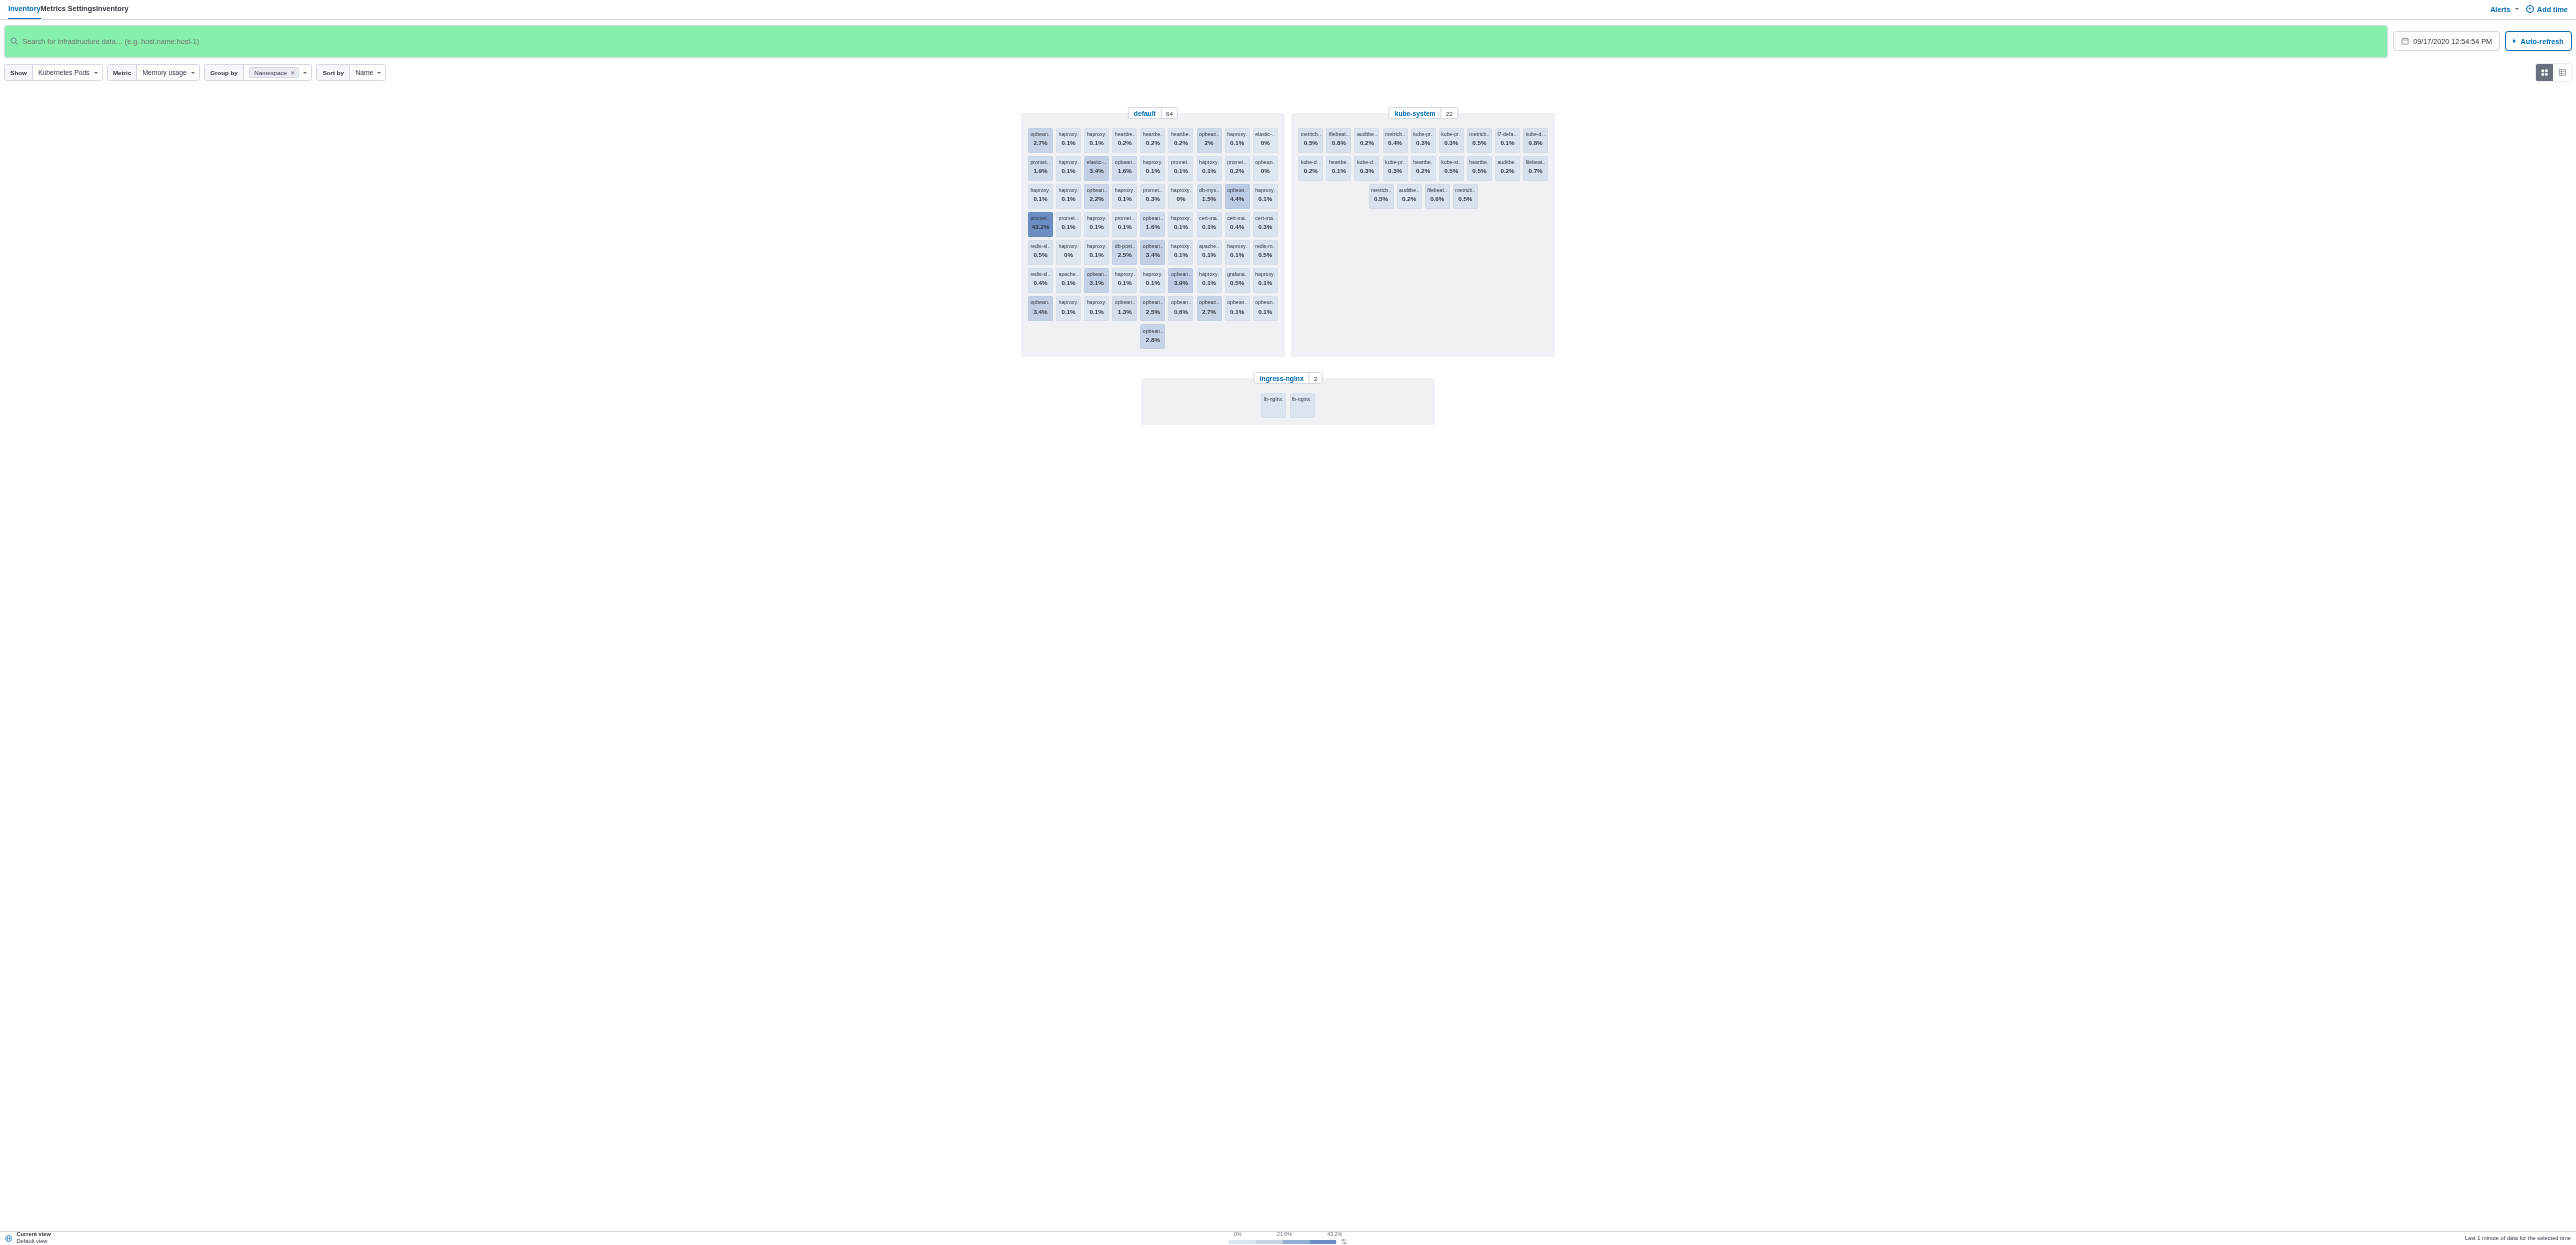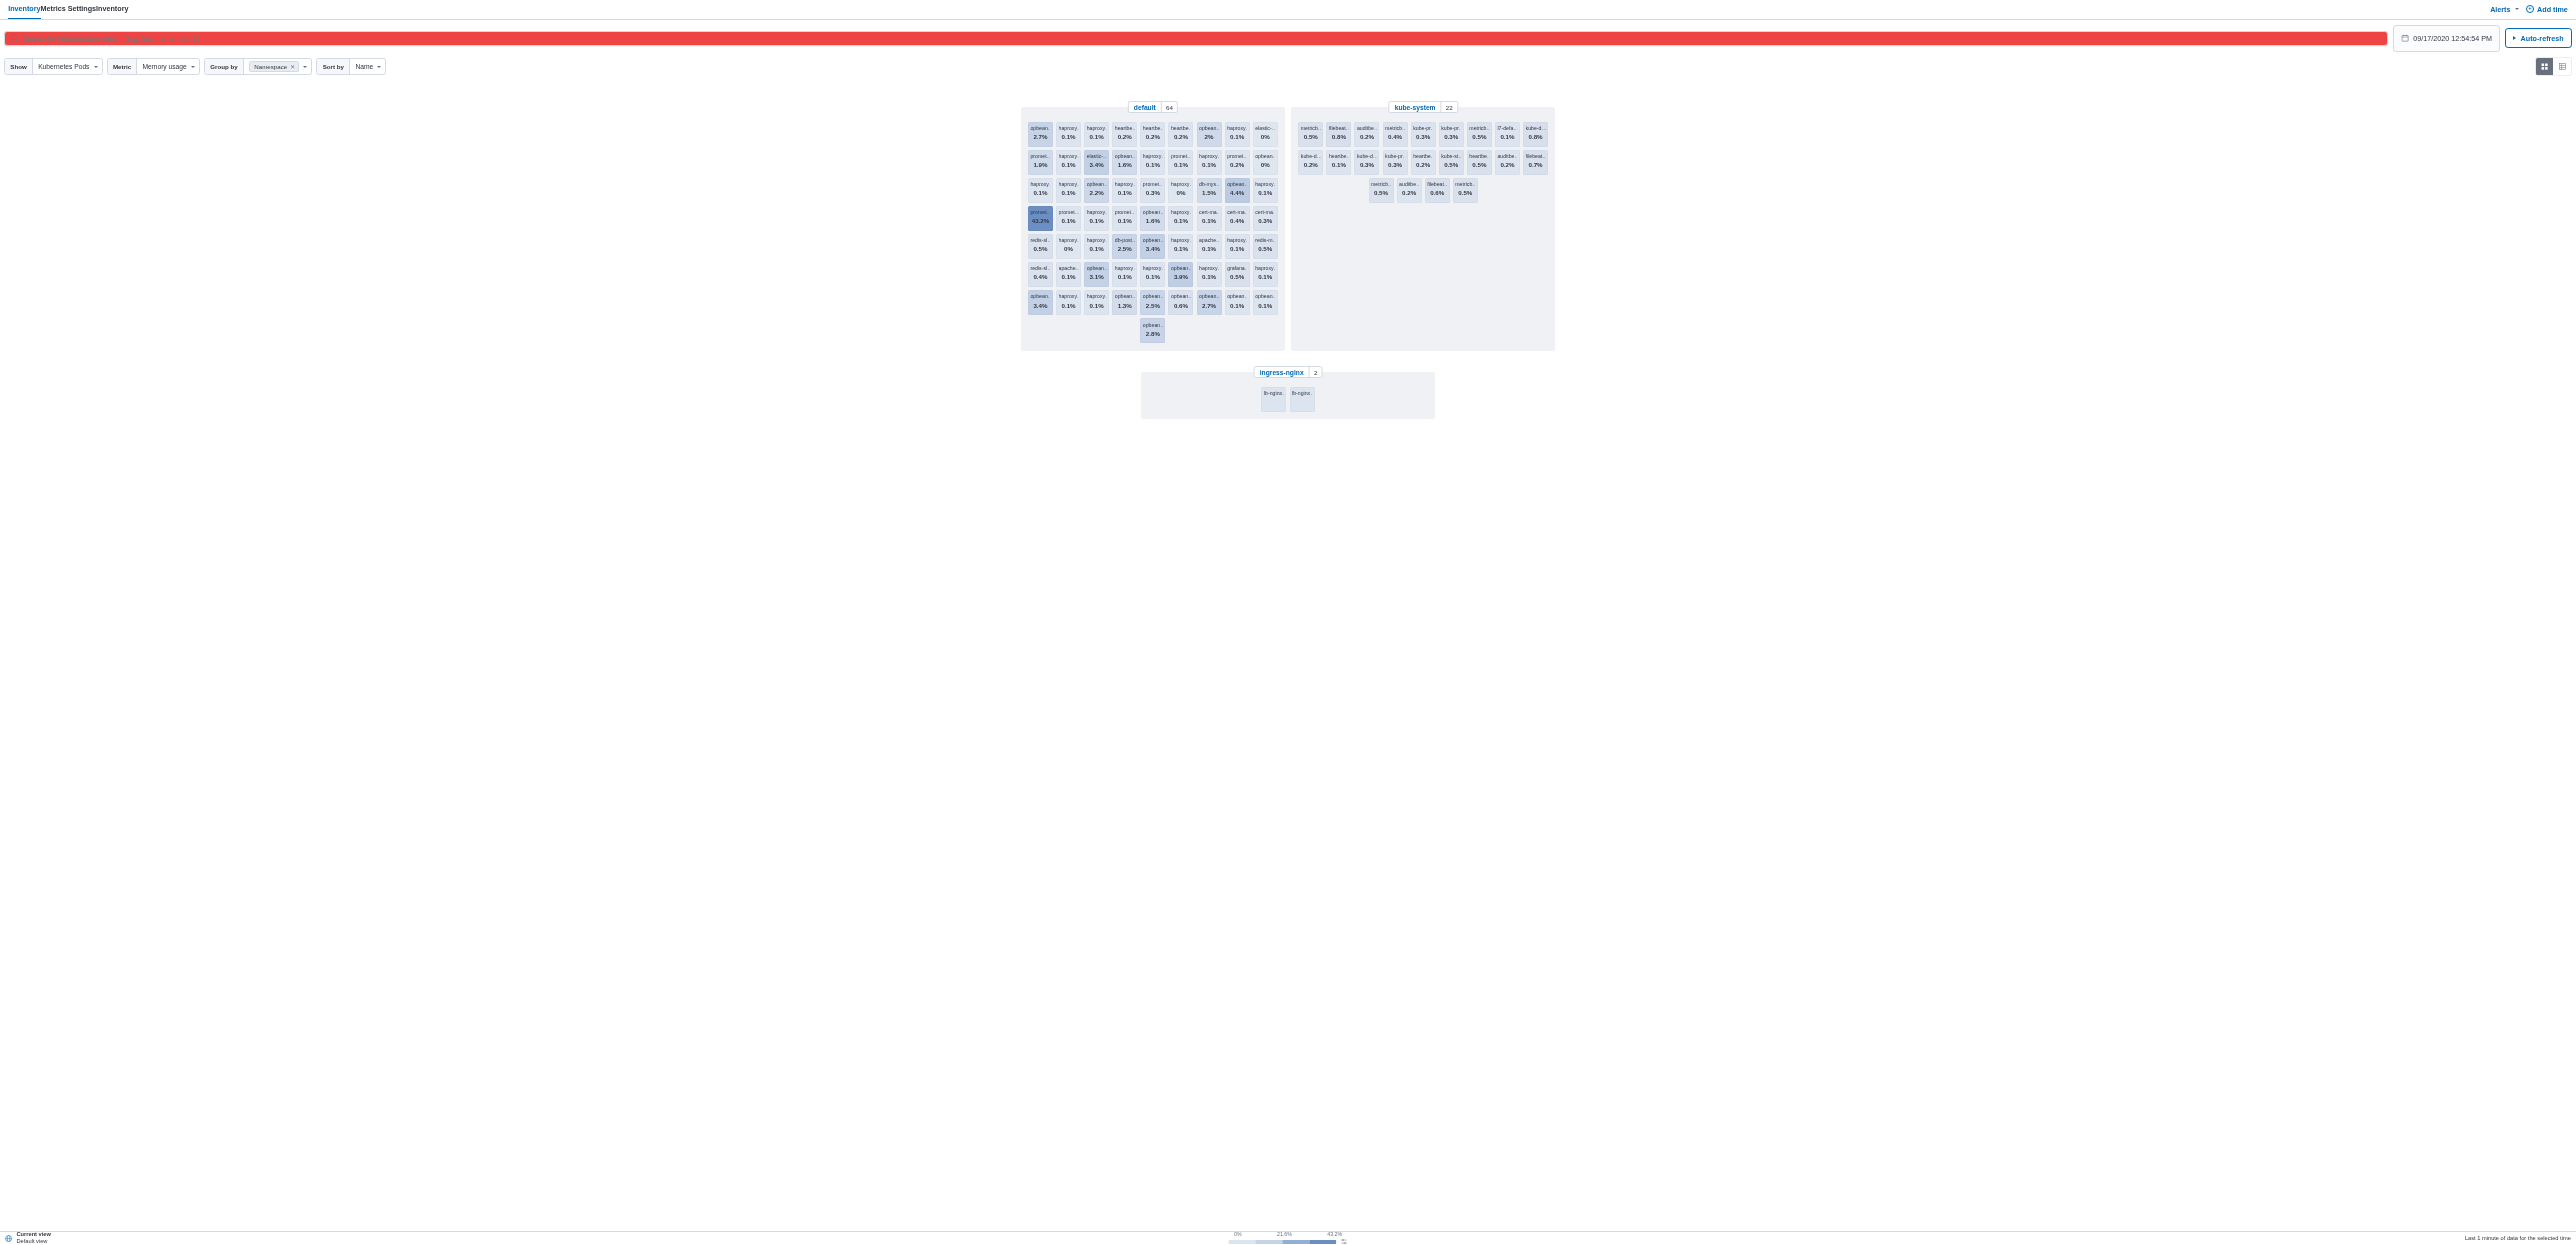--- a/index.html
+++ b/index.html
@@ -7,24 +7,24 @@
   .topbar { display: flex; align-items: center; height: 19.6px; padding: 0 8.2px; border-bottom: 0.5px solid #D3DAE6; }
   .tabs { display: flex; gap: 0; height: 100%; align-items: center; }
   .tab { font-weight: 600; color: #343741; cursor: pointer; height: 100%; display:flex; align-items:center; border-bottom: 1px solid transparent; }
   .tab.active { color: #006BB4; border-bottom: 1px solid #006BB4; }
   .topbar-right { margin-left: auto; display: flex; gap: 7.2px; align-items: center; }
   .alerts-btn { color: #006BB4; font-weight:600; display:flex; align-items:center; gap:3.1px; cursor:pointer;}
   .add-data { color:#006BB4; font-weight:600; display:flex; align-items:center; gap:3.1px; cursor:pointer;}
   .circle-plus { display:inline-flex; width:8.2px; height:8.2px; border:0.5px solid #006BB4; border-radius:50%; align-items:center; justify-content:center; font-size:5.7px; line-height:1; color:#006BB4;}
   
   .controls-row { display:flex; align-items:center; gap:5.2px; padding: 5.2px 4.1px; }
-  .search-wrap { flex:1; display:flex; align-items:center; border:0.5px solid #D3DAE6; border-radius:3.1px; height:15px; padding:0 5.2px; background:#ef4444; box-shadow: 0 1px 1px -0.5px rgba(0,0,0,0.05), inset 0 0 0 0.5px rgba(0,0,0,0);}
+  .search-wrap { flex:1; display:flex; align-items:center; border:0.5px solid #D3DAE6; border-radius:3.1px; height:33px; padding:0 5.2px; background:#86efac; box-shadow: 0 1px 1px -0.5px rgba(0,0,0,0.05), inset 0 0 0 0.5px rgba(0,0,0,0);}
   .search-wrap svg { flex-shrink:0; }
   .search-input { border:none; outline:none; flex:1; margin-left:4.1px; font-size:7.2px; background:transparent; color:#343741;}
-  .date-btn { display:flex; align-items:center; gap:4.1px; border:0.5px solid #D3DAE6; height:27px; padding:0 7.2px; border-radius:3.1px; background:#fbfcfd; font-weight:500; color:#343741; cursor:pointer;}
+  .date-btn { display:flex; align-items:center; gap:4.1px; border:0.5px solid #D3DAE6; height:20px; padding:0 7.2px; border-radius:3.1px; background:#fbfcfd; font-weight:500; color:#343741; cursor:pointer;}
   .autorefresh-btn { display:flex; align-items:center; gap:4.1px; border:0.5px solid #006BB4; color:#006BB4; height:19.6px; padding:0 7.2px; border-radius:3.1px; background:#fff; font-weight:600; cursor:pointer;}
   .play { width:0;height:0;border-left:3.6px solid #006BB4;border-top:2.6px solid transparent;border-bottom:2.6px solid transparent;}
   
   .filter-row { display:flex; align-items:center; gap:4.1px; padding: 0 4.1px 6.2px 4.1px; }
   .filter-group { display:flex; align-items:center; border:0.5px solid #D3DAE6; border-radius:2.6px; height:17.5px; background:#fff;}
   .filter-label { padding:0 5.2px; font-size:6.2px; color:#343741; background:#F5F7FA; height:100%; display:flex; align-items:center; border-right:0.5px solid #D3DAE6; font-weight:700; border-radius:2.6px 0 0 2.6px;}
   .filter-value { padding:0 4.1px 0 5.2px; font-size:6.7px; display:flex; align-items:center; gap:3.1px; cursor:pointer; height:100%;}
   .badge-wrap { display:inline-flex; align-items:center; padding:1px 3.1px 1px 4.1px; border:0.5px solid #D3DAE6; border-radius:1.5px; font-size:6.2px; gap:3.1px; background:#E9EDF3; color:#343741;}
   .chev { width:0;height:0;border-left:2.1px solid transparent;border-right:2.1px solid transparent;border-top:2.6px solid #69707D; margin-left:1px;}
   .filter-row-right { margin-left:auto; display:flex;}

